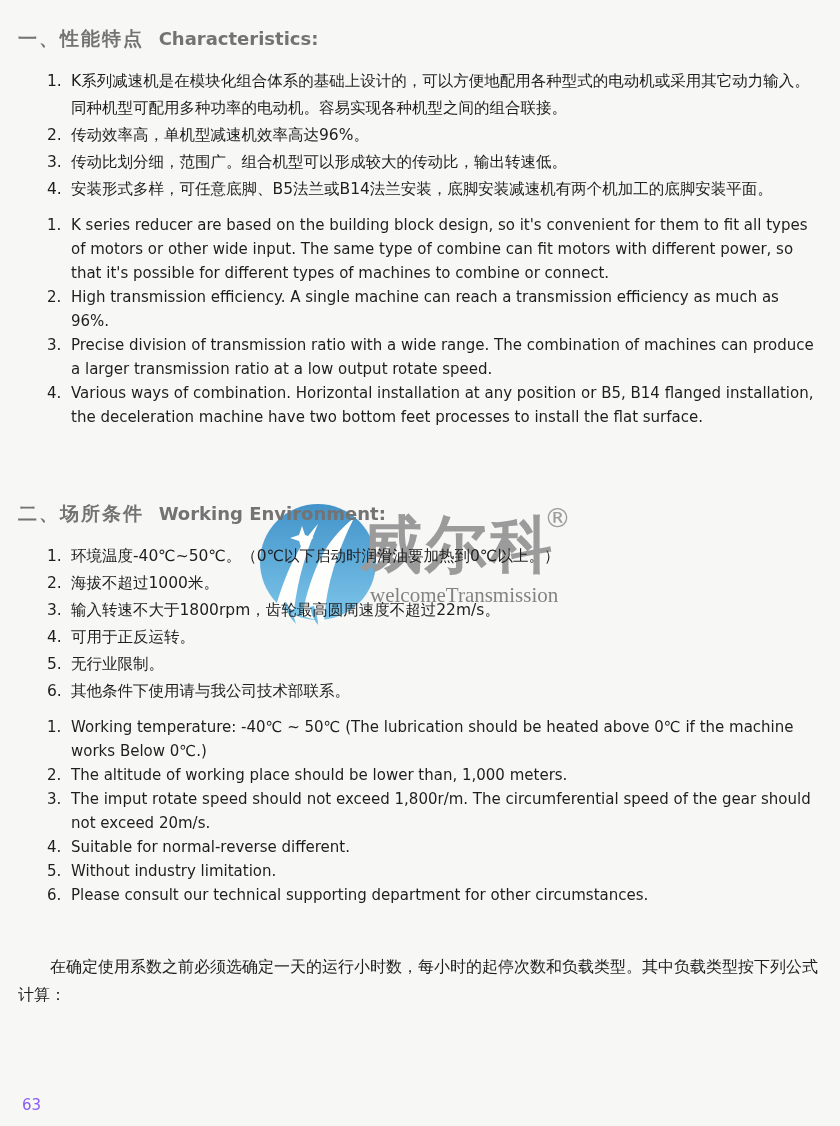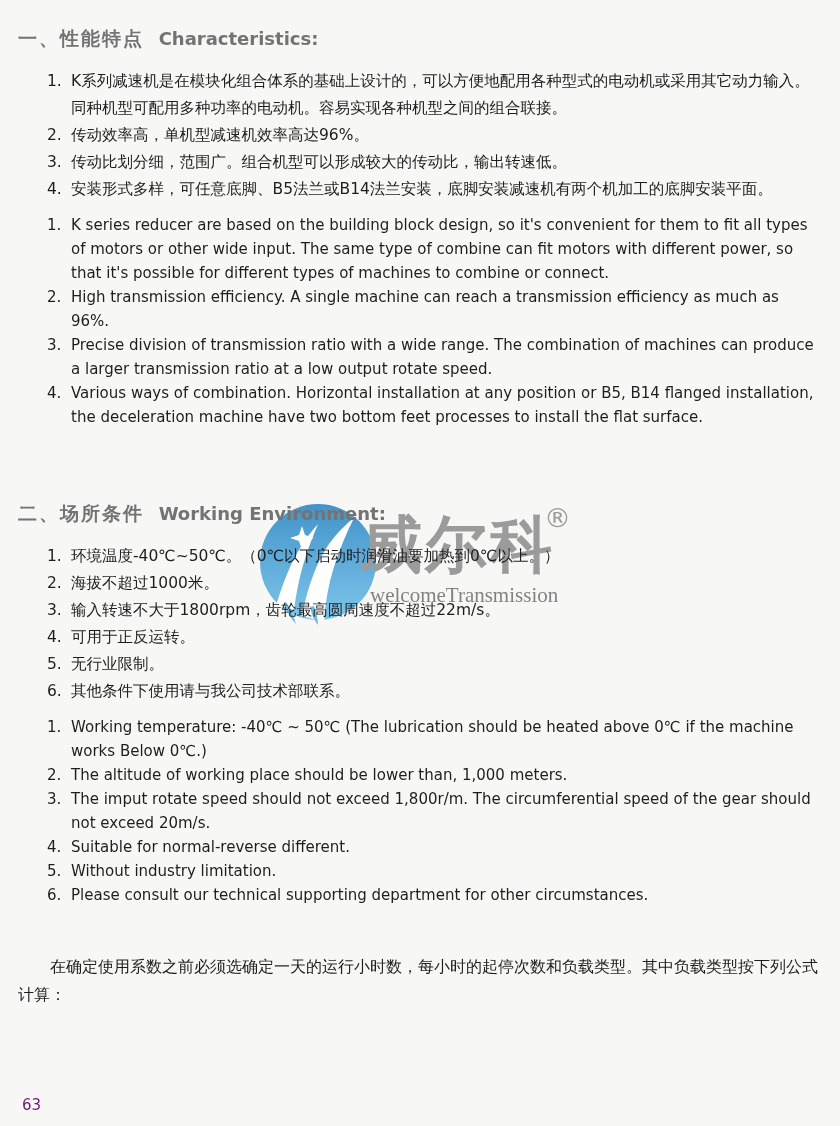--- a/index.html
+++ b/index.html
@@ -52,21 +52,21 @@
 
   .section-2 { margin-top:72px; }
   .section-3 { margin-top:46px; }
 
   .para { text-indent:2em; }
   .para.cn { font-size:16px; line-height:28px; margin-bottom:14px; }
   .para.en { font-size:15px; line-height:25px; }
 
   .page-number {
     position:absolute; left:22px; top:1096px;
-    font-size:15px; color:#701a75; z-index:1;
+    font-size:15px; color:#8b5cf6; z-index:1;
   }
 </style>
 </head>
 <body>
 
 <div class="page">
 
   <div class="watermark">
     <svg class="wm-logo" width="124" height="124" viewBox="0 0 124 124">
       <defs>

